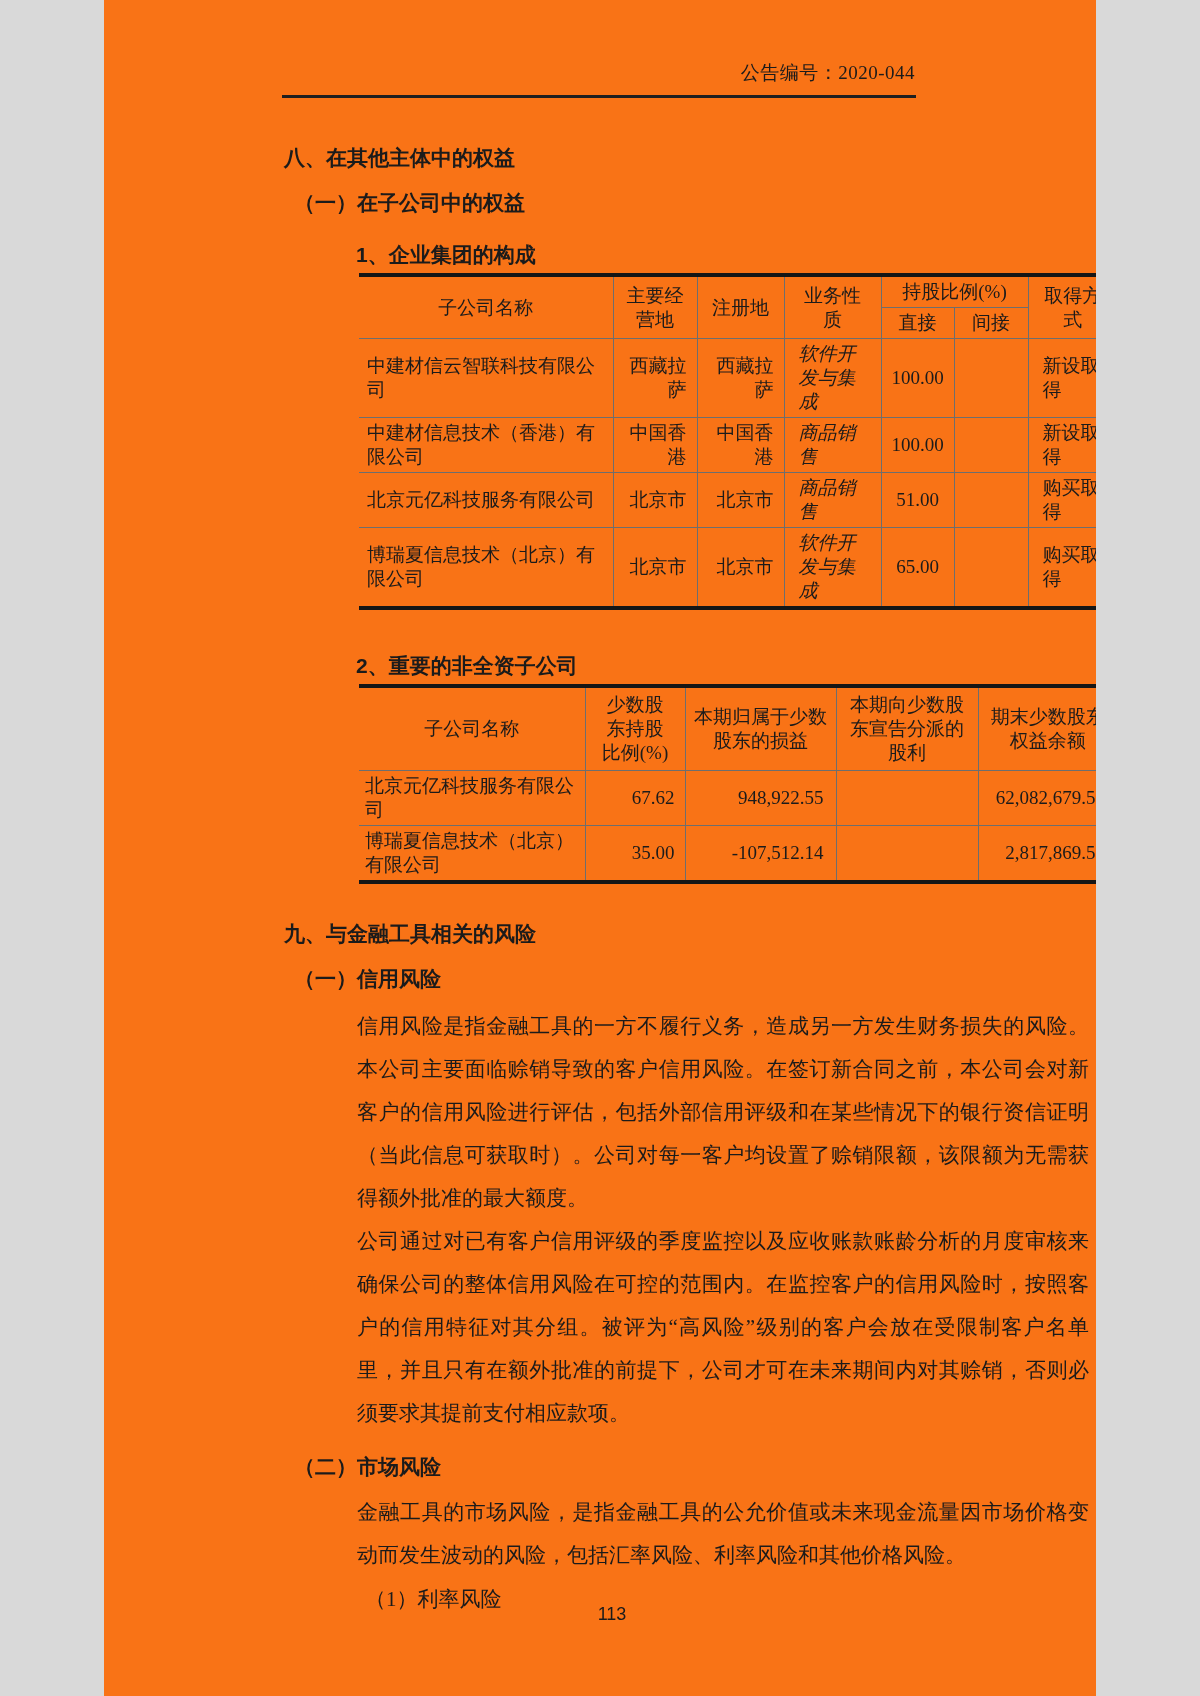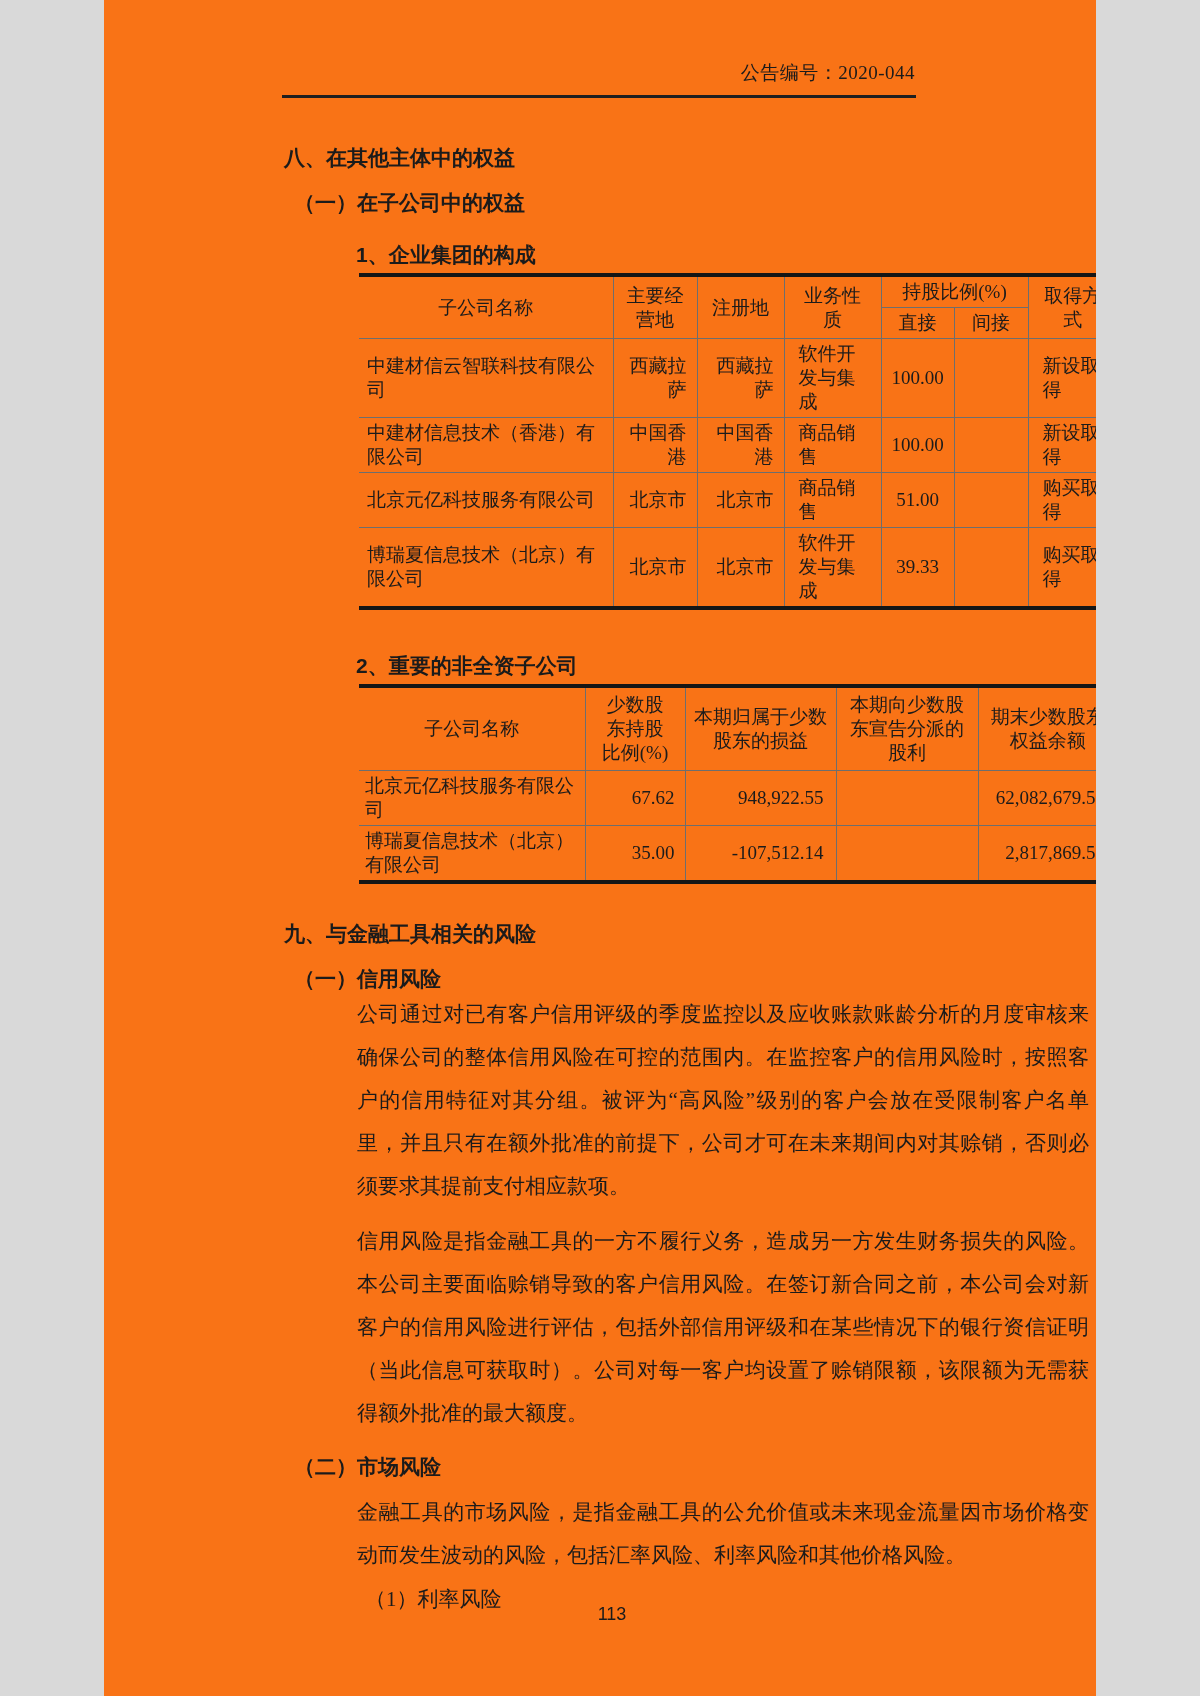--- a/index.html
+++ b/index.html
@@ -59,21 +59,21 @@
   }
   th, td {
     border:1px solid #6e6e6e;
     font-weight:400;
     padding:3px 0;
     vertical-align:middle;
   }
   th { text-align:center; }
   .t1 td.c-name { text-align:left; padding-left:8px; padding-right:6px; }
   .t1 td.c-place { text-align:right; padding-left:12px; padding-right:10px; }
-  .t1 td.c-biz { text-align:left; padding-left:14px; padding-right:13px; }
+  .t1 td.c-biz { text-align:left; padding-left:14px; padding-right:13px;font-style:italic; }
   .t1 td.c-num { text-align:center; }
   .t1 td.c-acq { text-align:left; padding-left:14px; padding-right:13px; }
   .t2 td.c-name { text-align:left; padding-left:6px; padding-right:2px; }
   .t2 td.c-ratio { text-align:right; padding-right:10px; }
   .t2 td.c-pl { text-align:right; padding-right:12px; }
   .t2 td.c-div { text-align:right; padding-right:12px; }
   .t2 td.c-eq { text-align:right; padding-right:12px; }
   .t2 th { padding:5px 5px; }
   .para {
     margin:0 0 0 253px;
@@ -162,21 +162,21 @@
         <td class="c-biz">商品销售</td>
         <td class="c-num">51.00</td>
         <td class="c-num"></td>
         <td class="c-acq">购买取得</td>
       </tr>
       <tr>
         <td class="c-name">博瑞夏信息技术（北京）有限公司</td>
         <td class="c-place">北京市</td>
         <td class="c-place">北京市</td>
         <td class="c-biz">软件开发与集成</td>
-        <td class="c-num">39.33</td>
+        <td class="c-num">65.00</td>
         <td class="c-num"></td>
         <td class="c-acq">购买取得</td>
       </tr>
     </tbody>
   </table>
 
   <div class="tbl-title t2">2、重要的非全资子公司</div>
 
   <table class="t2">
     <colgroup>
@@ -209,22 +209,22 @@
         <td class="c-pl">-107,512.14</td>
         <td class="c-div"></td>
         <td class="c-eq">2,817,869.56</td>
       </tr>
     </tbody>
   </table>
 
   <div class="h-l1" style="margin-top:36px">九、与金融工具相关的风险</div>
   <div class="h-l2">（一）信用风险</div>
 
+  <p class="para first">信用风险是指金融工具的一方不履行义务，造成另一方发生财务损失的风险。本公司主要面临赊销导致的客户信用风险。在签订新合同之前，本公司会对新客户的信用风险进行评估，包括外部信用评级和在某些情况下的银行资信证明（当此信息可获取时）。公司对每一客户均设置了赊销限额，该限额为无需获得额外批准的最大额度。</p>
   <p class="para">公司通过对已有客户信用评级的季度监控以及应收账款账龄分析的月度审核来确保公司的整体信用风险在可控的范围内。在监控客户的信用风险时，按照客户的信用特征对其分组。被评为“高风险”级别的客户会放在受限制客户名单里，并且只有在额外批准的前提下，公司才可在未来期间内对其赊销，否则必须要求其提前支付相应款项。</p>
-  <p class="para first">信用风险是指金融工具的一方不履行义务，造成另一方发生财务损失的风险。本公司主要面临赊销导致的客户信用风险。在签订新合同之前，本公司会对新客户的信用风险进行评估，包括外部信用评级和在某些情况下的银行资信证明（当此信息可获取时）。公司对每一客户均设置了赊销限额，该限额为无需获得额外批准的最大额度。</p>
 
   <div class="h-l2" style="margin-top:18px">（二）市场风险</div>
   <p class="para market-para">金融工具的市场风险，是指金融工具的公允价值或未来现金流量因市场价格变动而发生波动的风险，包括汇率风险、利率风险和其他价格风险。</p>
   <div class="h-sub3">（1）利率风险</div>
 
   <div class="page-num">113</div>
 
 </div>
 
 </body></html>

